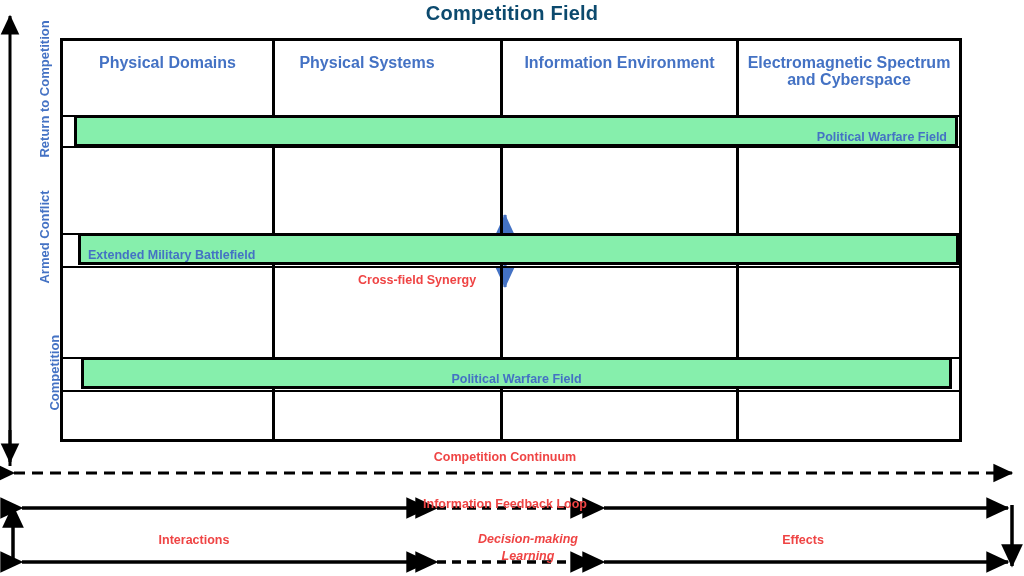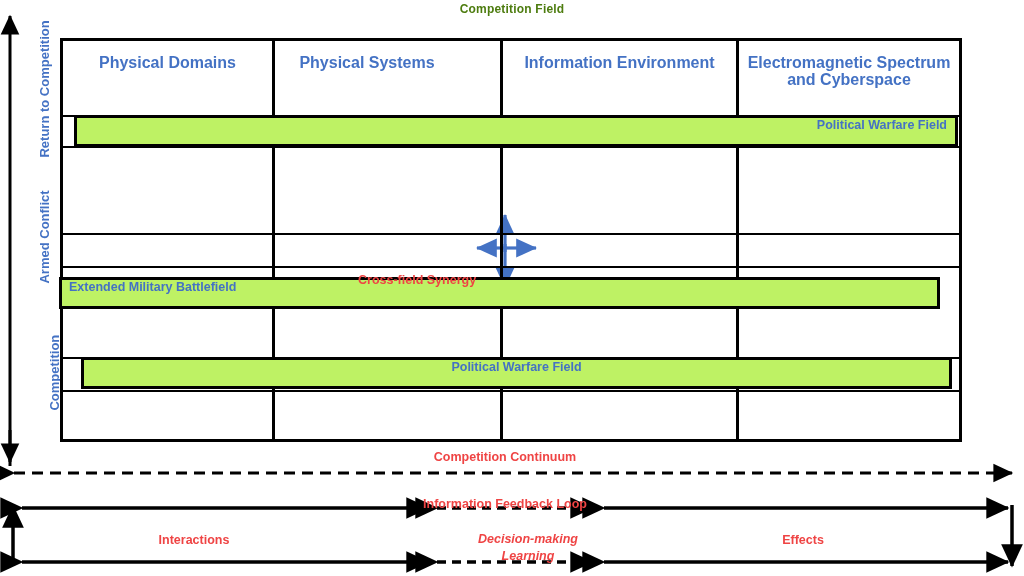--- a/index.html
+++ b/index.html
@@ -10,21 +10,21 @@
     overflow:hidden;
     position:relative;
   }
   .root{position:absolute;left:0;top:0;width:1024px;height:576px;}
   svg.layer{position:absolute;left:0;top:0;width:1024px;height:576px;pointer-events:none;}
 
   .title{
     position:absolute;
     left:0;top:2px;width:1024px;
     text-align:center;
-    font-size:12px;font-weight:bold;color:#4d7c0f;
+    font-size:20px;font-weight:bold;color:#0c4a6e;
     letter-spacing:.2px;
   }
 
   
   .vlabel{
     position:absolute;
     color:#4472C4;
     font-weight:bold;
     font-size:13px;
     line-height:15px;
@@ -51,24 +51,24 @@
     color:#4472C4;
     font-weight:bold;
     font-size:16px;
     line-height:17px;
     text-align:center;
   }
 
   .band{
     position:absolute;
     border:3px solid #000;
-    background:#bef264;
+    background:#86efac;
     box-sizing:border-box;
     display:flex;
-    align-items:flex-start;
+    align-items:flex-end;
   }
   .band span{
     color:#4472C4;
     font-weight:bold;
     font-size:12.5px;
     white-space:nowrap;
   }
   .band.right{justify-content:flex-end;}
   .band.left{justify-content:flex-start;}
   .band.center{justify-content:center;}
@@ -167,21 +167,21 @@
     <div class="colhead" style="left:0px;width:209px;">Physical Domains</div>
     <div class="colhead" style="left:212px;width:184px;">Physical Systems</div>
     <div class="colhead" style="left:440px;width:233px;">Information Environment</div>
     <div class="colhead" style="left:676px;width:220px;">Electromagnetic Spectrum and Cyberspace</div>
   </div>
 
   <div class="band right" style="left:74px;top:115px;width:884px;height:32px;padding-right:8px;">
     <span>Political Warfare Field</span>
   </div>
 
-  <div class="band left" style="left:59px;top:233px;width:881px;height:32px;padding-left:7px;margin-top:44px;">
+  <div class="band left" style="left:78px;top:233px;width:881px;height:32px;padding-left:7px;">
     <span>Extended Military Battlefield</span>
   </div>
 
   <div class="band center" style="left:81px;top:357px;width:871px;height:32px;">
     <span>Political Warfare Field</span>
   </div>
 
   <div class="floatlabel" style="left:358px;top:273px;">Cross-field Synergy</div>
 
   <div class="floatlabel c" style="left:505px;top:450px;">Competition Continuum</div>

